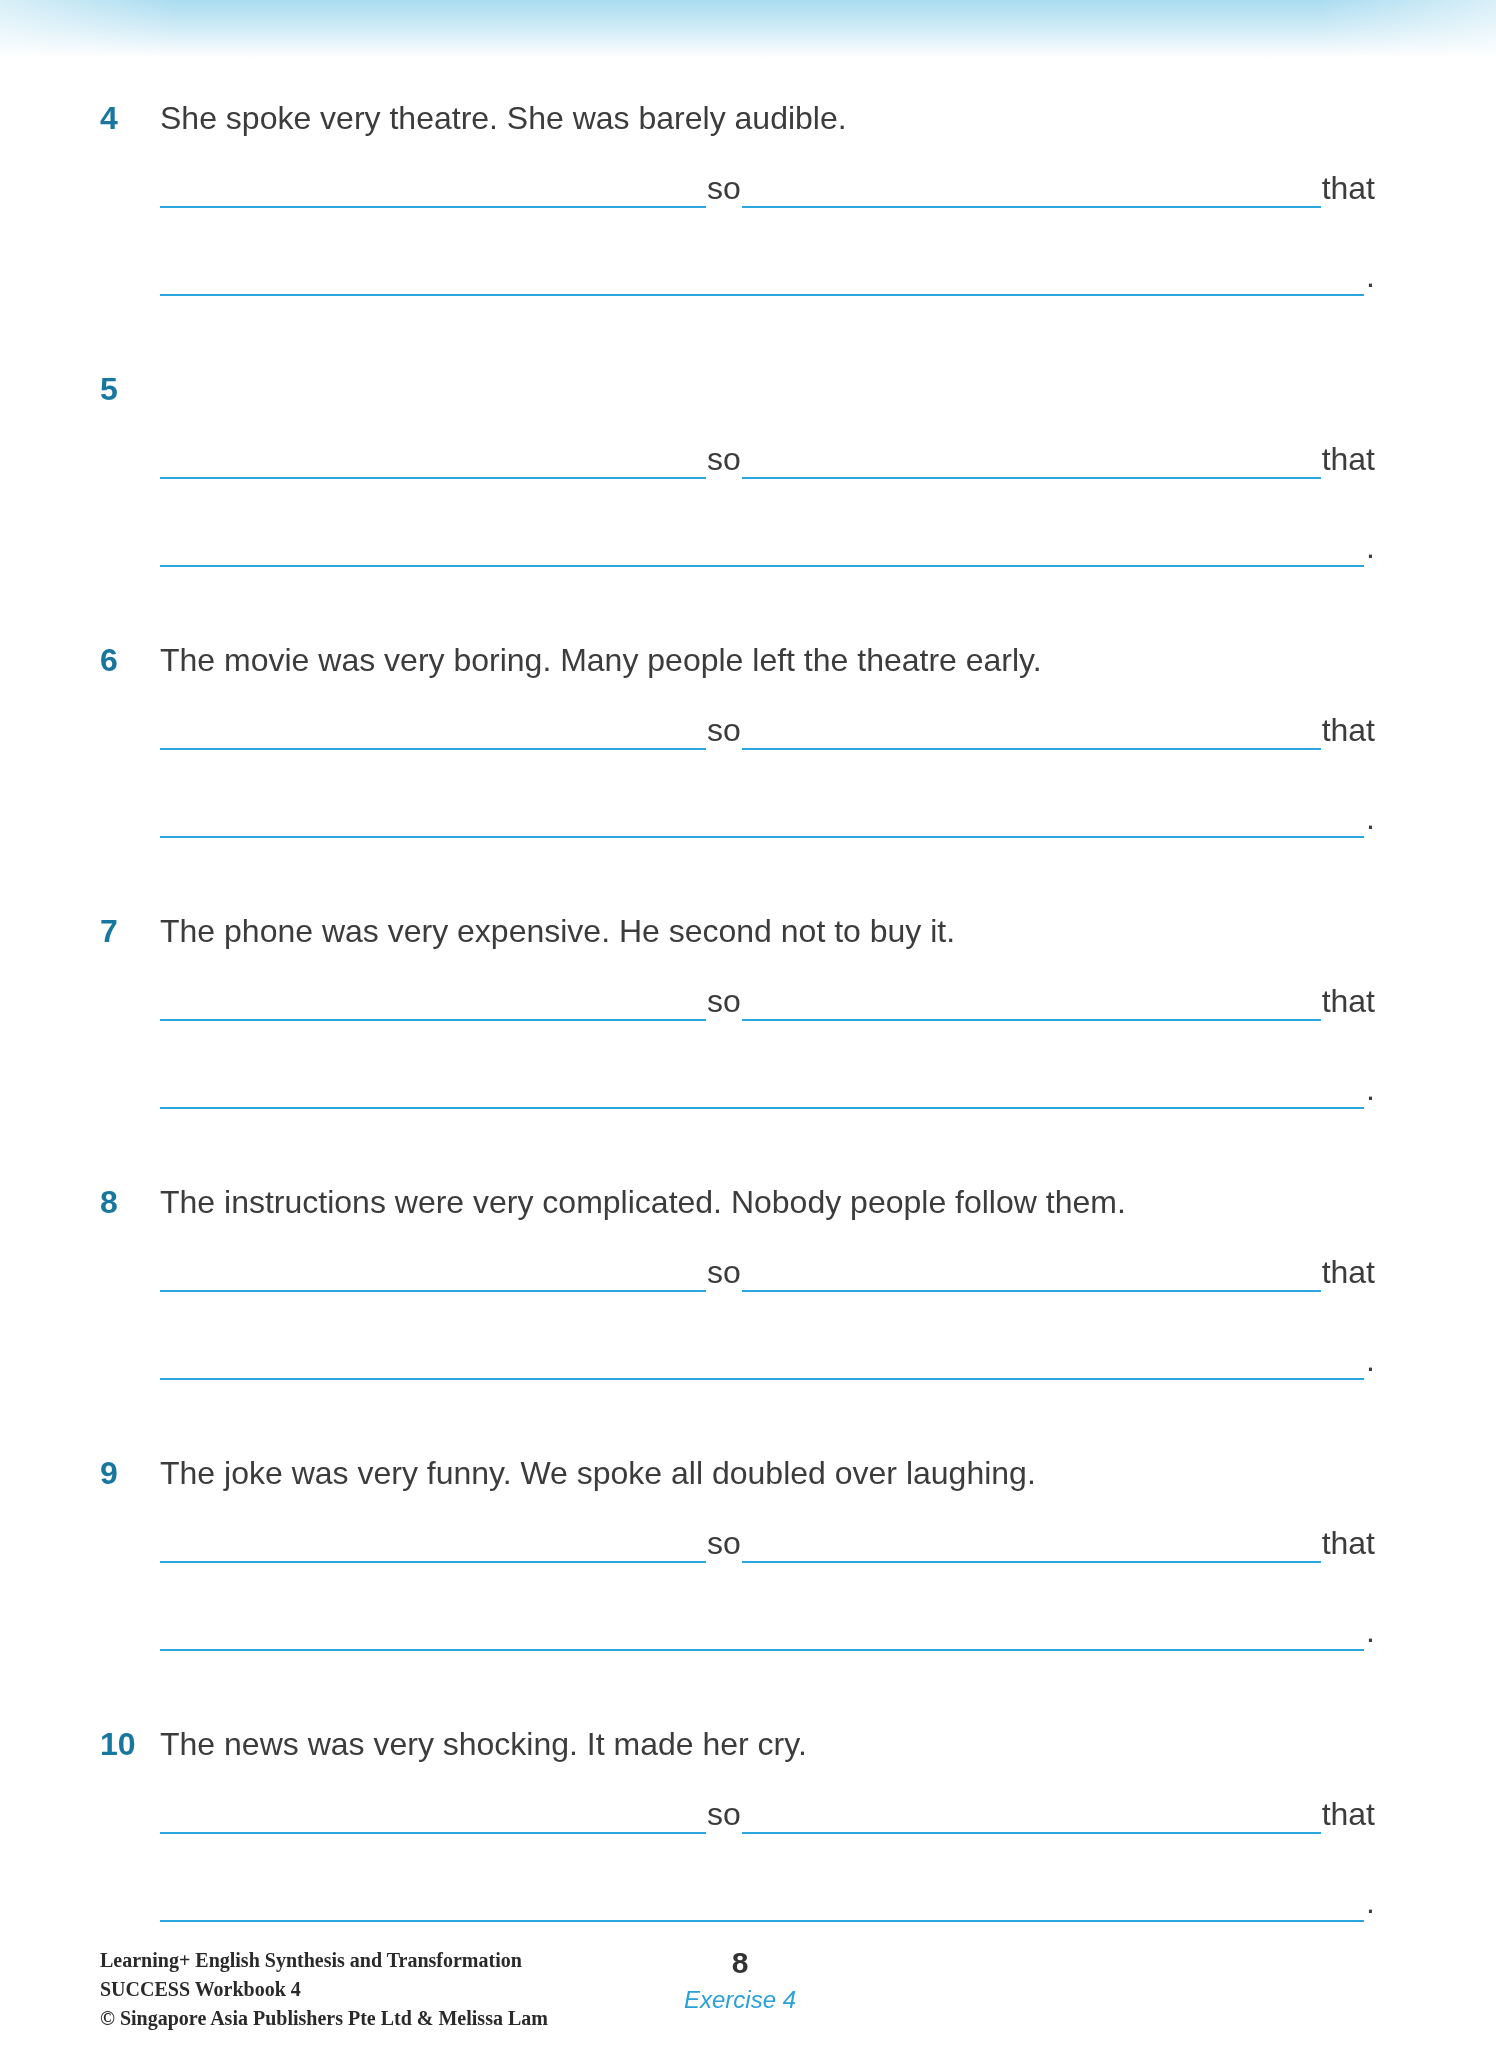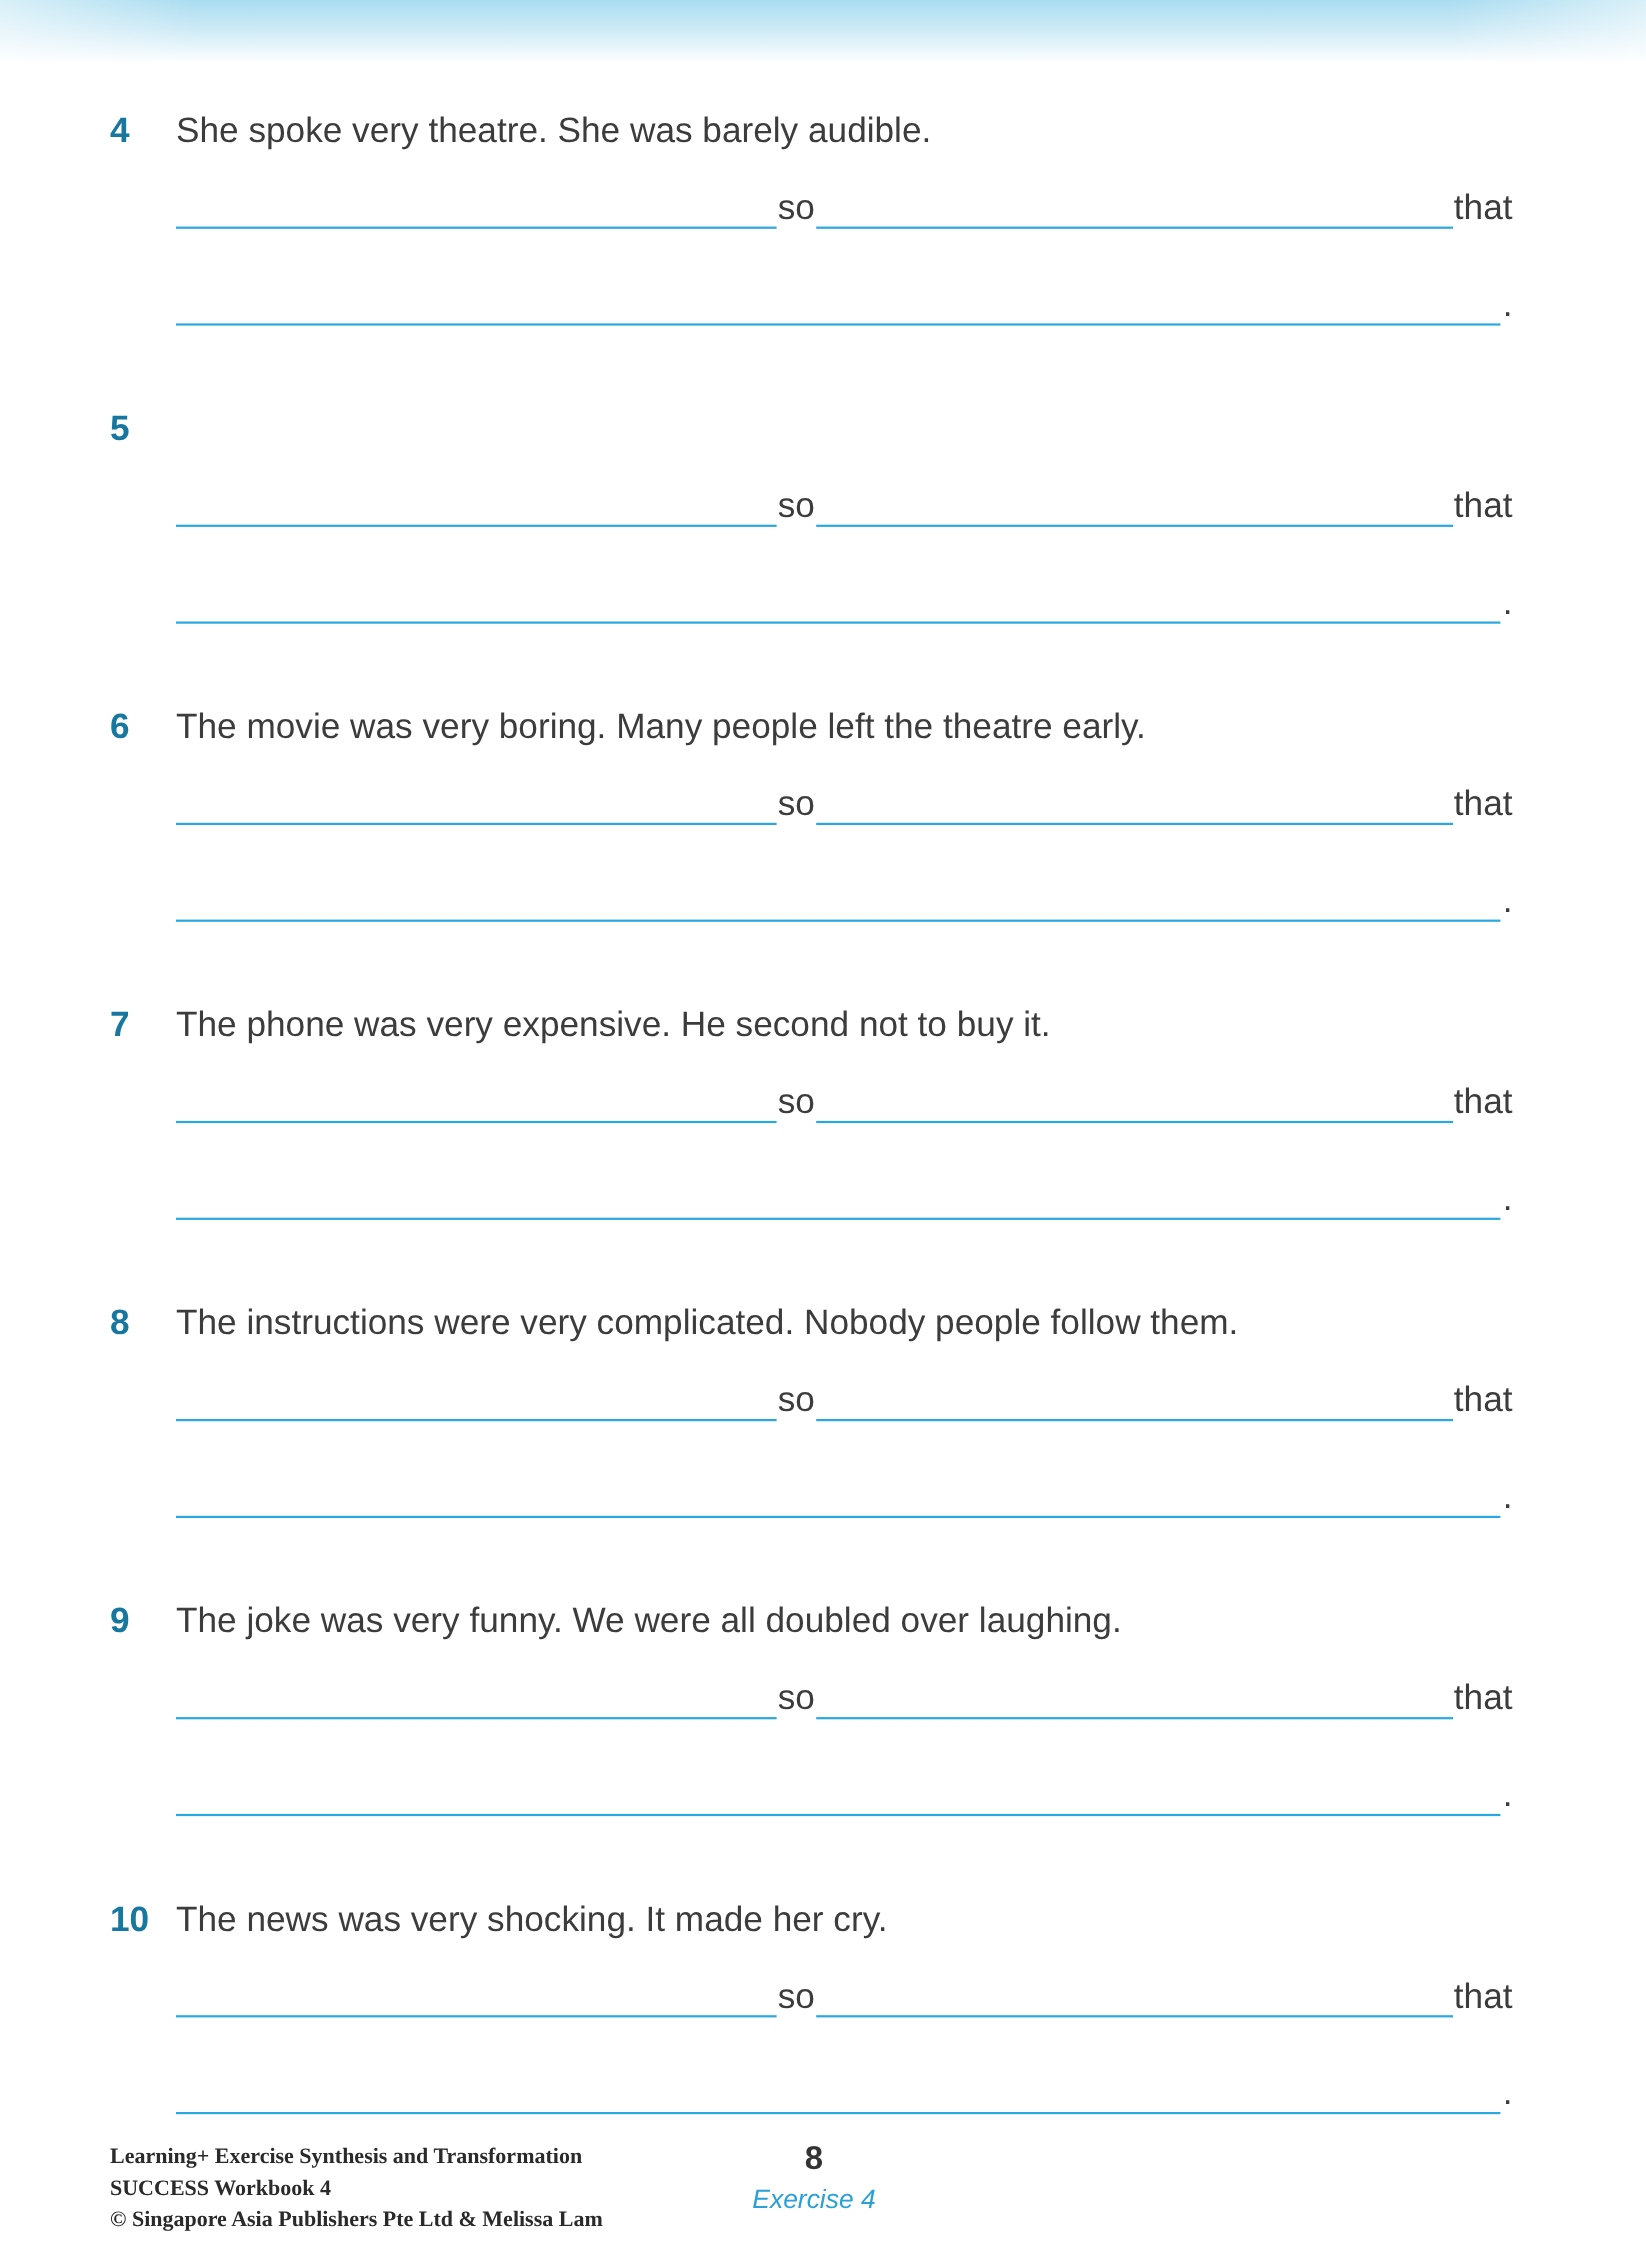--- a/index.html
+++ b/index.html
@@ -195,21 +195,21 @@
     </div>
     <div class="a-row2">
       <span class="blank b3"></span>
       <span class="period">.</span>
     </div>
   </div>
 
   <div class="question">
     <div class="q-row">
       <span class="q-num">9</span>
-      <span class="q-text">The joke was very funny. We were all doubled over laughing.</span>
+      <span class="q-text">The joke was very funny. We spoke all doubled over laughing.</span>
     </div>
     <div class="a-row1">
       <span class="blank b1"></span>
       <span class="conn conn-so">so</span>
       <span class="blank b2"></span>
       <span class="conn conn-that">that</span>
     </div>
     <div class="a-row2">
       <span class="blank b3"></span>
       <span class="period">.</span>
@@ -228,21 +228,21 @@
       <span class="conn conn-that">that</span>
     </div>
     <div class="a-row2">
       <span class="blank b3"></span>
       <span class="period">.</span>
     </div>
   </div>
 </div>
 
 <div class="footer-left">
-  <div>Learning+ Exercise Synthesis and Transformation</div>
+  <div>Learning+ English Synthesis and Transformation</div>
   <div>SUCCESS Workbook 4</div>
   <div>© Singapore Asia Publishers Pte Ltd &amp; Melissa Lam</div>
 </div>
 
 <div class="footer-center">
   <div class="page-number">8</div>
   <div class="exercise-label">Exercise 4</div>
 </div>
 
 </body></html>

